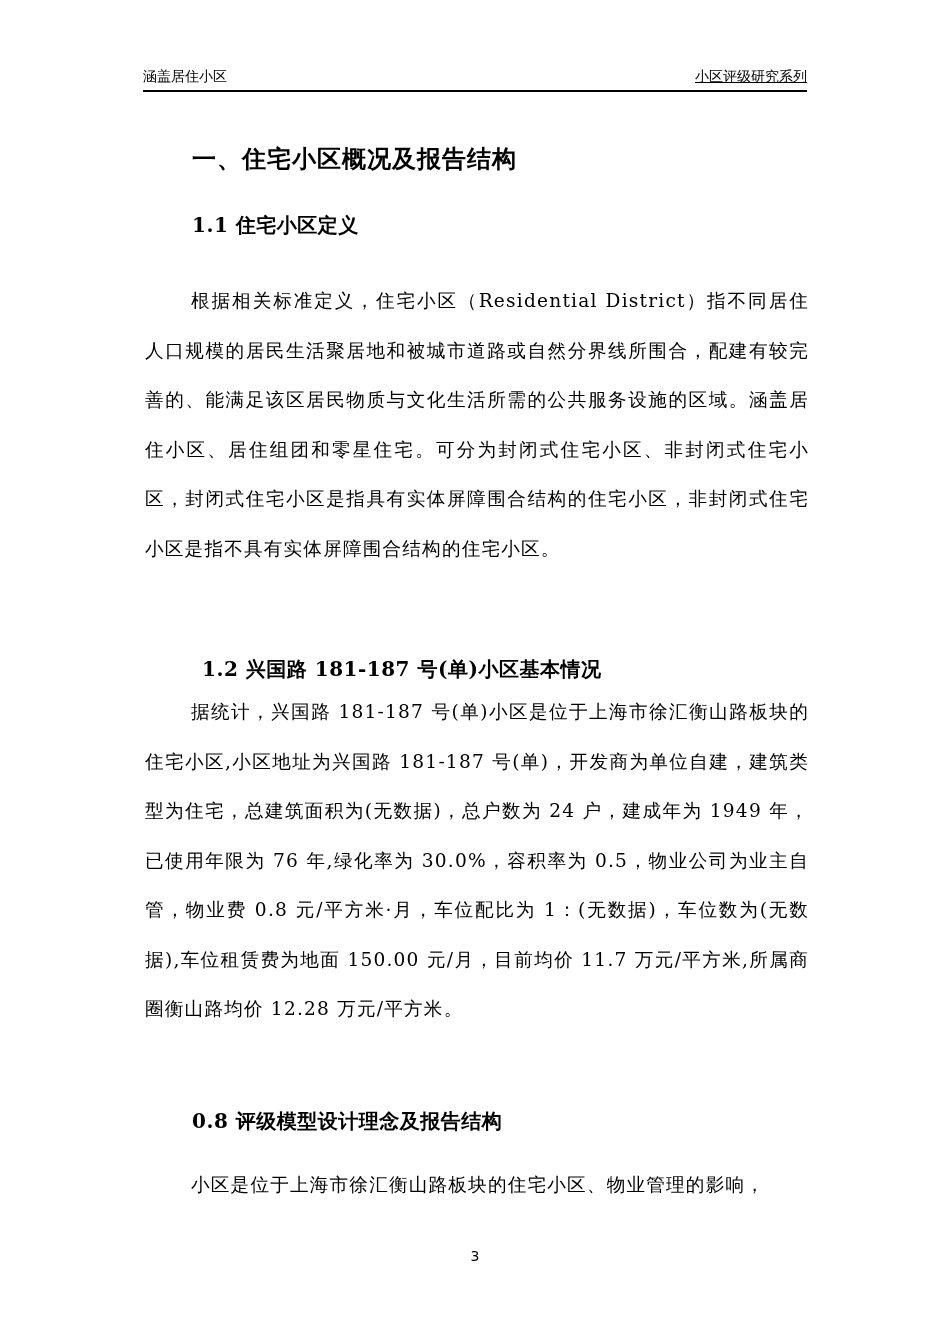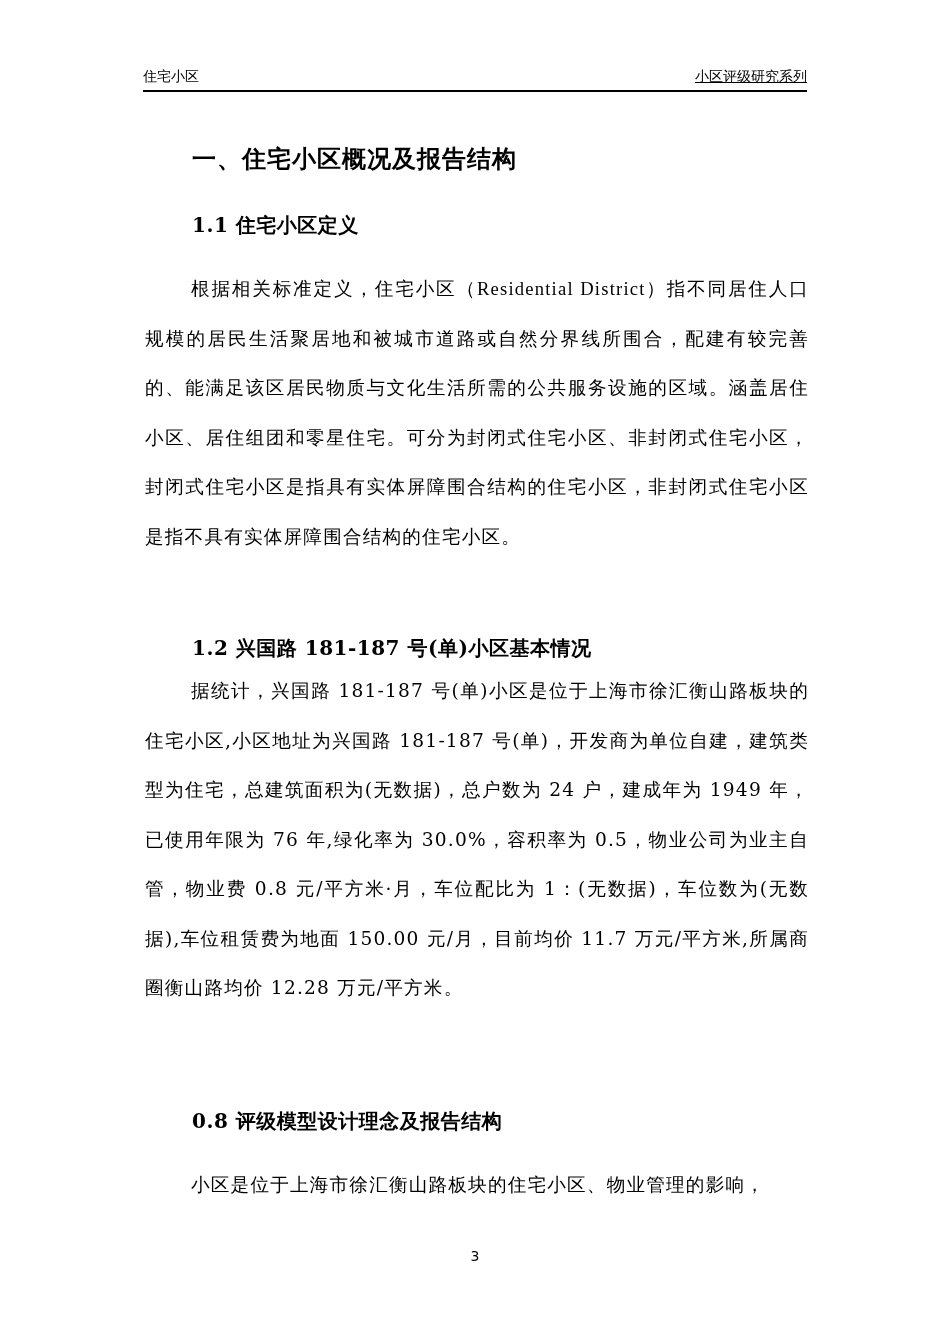--- a/index.html
+++ b/index.html
@@ -11,29 +11,29 @@
   .header-rule { position: absolute; left: 143px; top: 90px; width: 664px; height: 2px; background: #000; }
   .h1 { position: absolute; left: 192px; top: 143px; font-family: "DejaVu Serif", serif; font-size: 24px; font-weight: bold; letter-spacing: 1px; }
   .h2 { position: absolute; left: 192px; font-family: "DejaVu Serif", serif; font-size: 20px; font-weight: bold; letter-spacing: 0.5px; }
   .para { position: absolute; left: 145px; width: 664px; font-family: "DejaVu Serif", serif; font-size: 18.6px; line-height: 49.5px; text-align: justify; text-indent: 46px; letter-spacing: 1.2px; }
   .page-number { position: absolute; left: 0; width: 950px; top: 1248px; text-align: center; font-family: "DejaVu Sans", sans-serif; font-size: 14px; }
 </style>
 </head>
 <body>
 
 <div class="header">
-  <span class="left">住宅小区</span>
+  <span class="left">涵盖居住小区</span>
   <span class="right">小区评级研究系列</span>
 </div>
 <div class="header-rule"></div>
 
 <div class="h1">一、住宅小区概况及报告结构</div>
 
 <div class="h2" style="top:212px;text-align:center;">1.1 住宅小区定义</div>
-<div class="para" style="top:264px;font-family:Liberation Serif, serif;">根据相关标准定义，住宅小区（Residential District）指不同居住人口规模的居民生活聚居地和被城市道路或自然分界线所围合，配建有较完善的、能满足该区居民物质与文化生活所需的公共服务设施的区域。涵盖居住小区、居住组团和零星住宅。可分为封闭式住宅小区、非封闭式住宅小区，封闭式住宅小区是指具有实体屏障围合结构的住宅小区，非封闭式住宅小区是指不具有实体屏障围合结构的住宅小区。</div>
+<div class="para" style="top:276px;">根据相关标准定义，住宅小区（Residential District）指不同居住人口规模的居民生活聚居地和被城市道路或自然分界线所围合，配建有较完善的、能满足该区居民物质与文化生活所需的公共服务设施的区域。涵盖居住小区、居住组团和零星住宅。可分为封闭式住宅小区、非封闭式住宅小区，封闭式住宅小区是指具有实体屏障围合结构的住宅小区，非封闭式住宅小区是指不具有实体屏障围合结构的住宅小区。</div>
 
-<div class="h2" style="top:635px;">1.2 兴国路 181-187 号(单)小区基本情况</div>
-<div class="para" style="top:666px;">据统计，兴国路 181-187 号(单)小区是位于上海市徐汇衡山路板块的住宅小区,小区地址为兴国路 181-187 号(单)，开发商为单位自建，建筑类型为住宅，总建筑面积为(无数据)，总户数为 24 户，建成年为 1949 年，已使用年限为 76 年,绿化率为 30.0%，容积率为 0.5，物业公司为业主自管，物业费 0.8 元/平方米·月，车位配比为 1：(无数据)，车位数为(无数据),车位租赁费为地面 150.00 元/月，目前均价 11.7 万元/平方米,所属商圈衡山路均价 12.28 万元/平方米。</div>
+<div class="h2" style="top:656px;margin-left:10px;">1.2 兴国路 181-187 号(单)小区基本情况</div>
+<div class="para" style="top:687px;">据统计，兴国路 181-187 号(单)小区是位于上海市徐汇衡山路板块的住宅小区,小区地址为兴国路 181-187 号(单)，开发商为单位自建，建筑类型为住宅，总建筑面积为(无数据)，总户数为 24 户，建成年为 1949 年，已使用年限为 76 年,绿化率为 30.0%，容积率为 0.5，物业公司为业主自管，物业费 0.8 元/平方米·月，车位配比为 1：(无数据)，车位数为(无数据),车位租赁费为地面 150.00 元/月，目前均价 11.7 万元/平方米,所属商圈衡山路均价 12.28 万元/平方米。</div>
 
 <div class="h2" style="top:1108px;">0.8 评级模型设计理念及报告结构</div>
 <div class="para" style="top:1160px;">小区是位于上海市徐汇衡山路板块的住宅小区、物业管理的影响，</div>
 
 <div class="page-number">3</div>
 
 </body></html>

